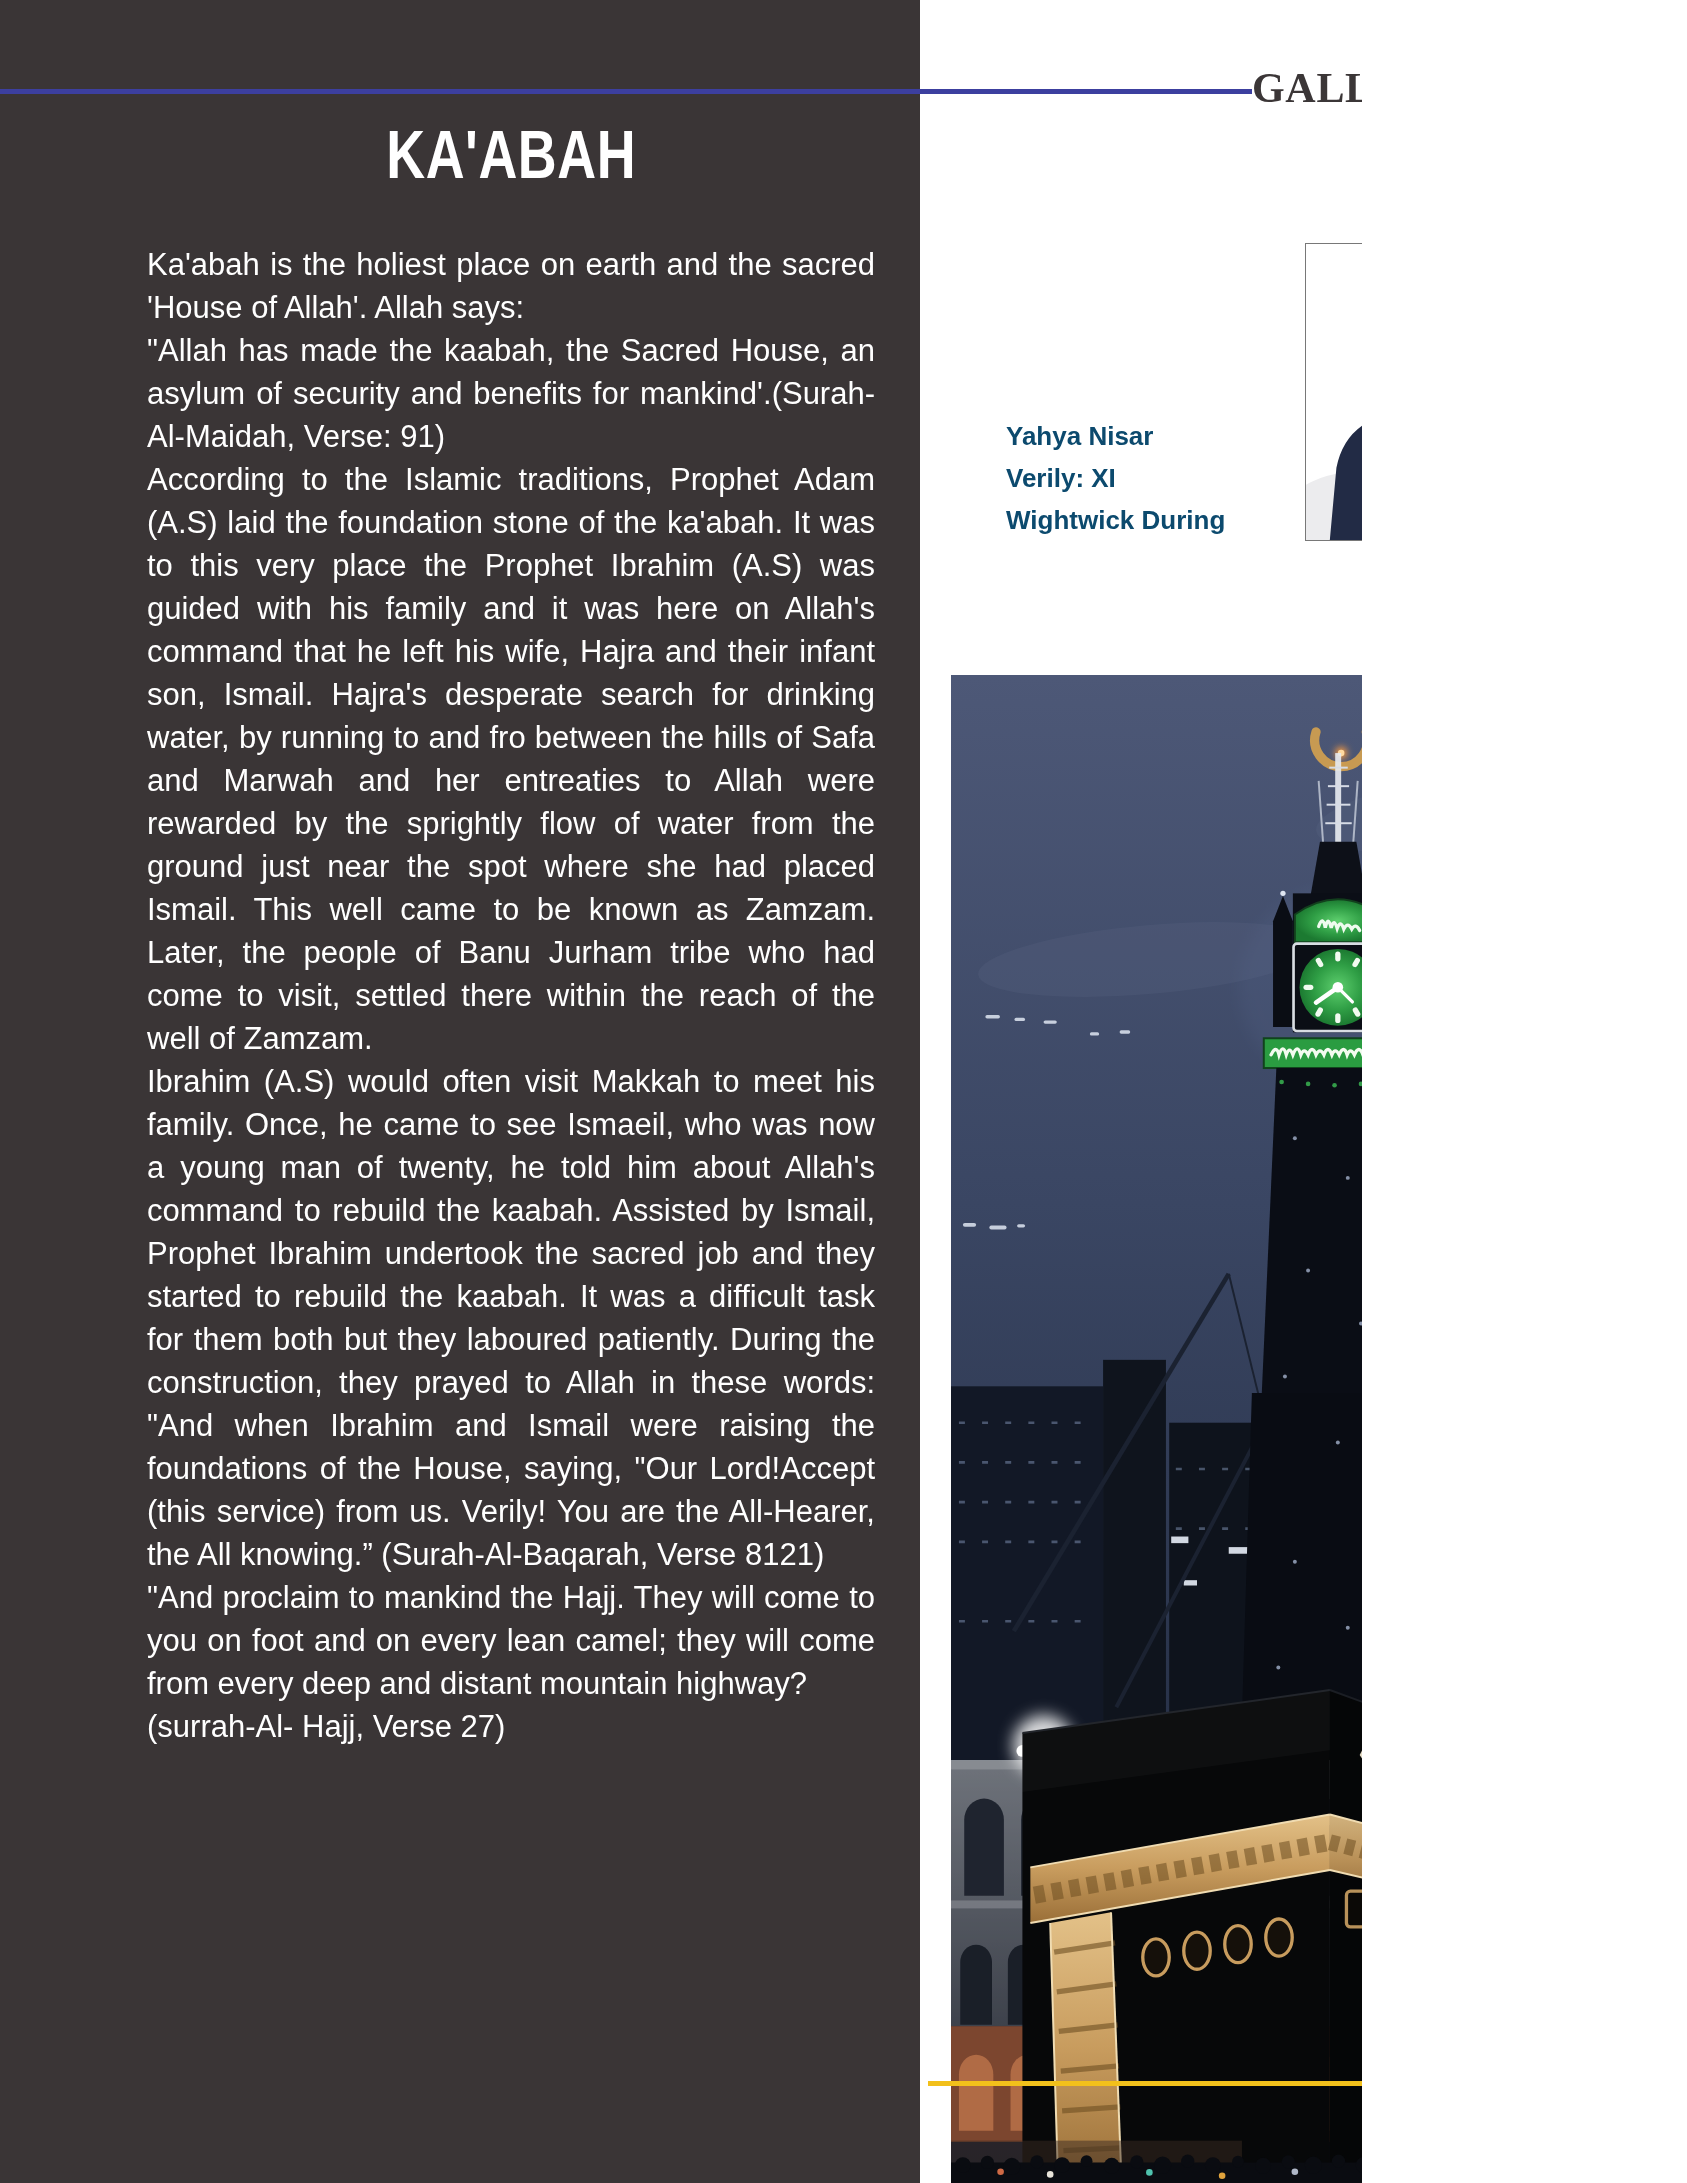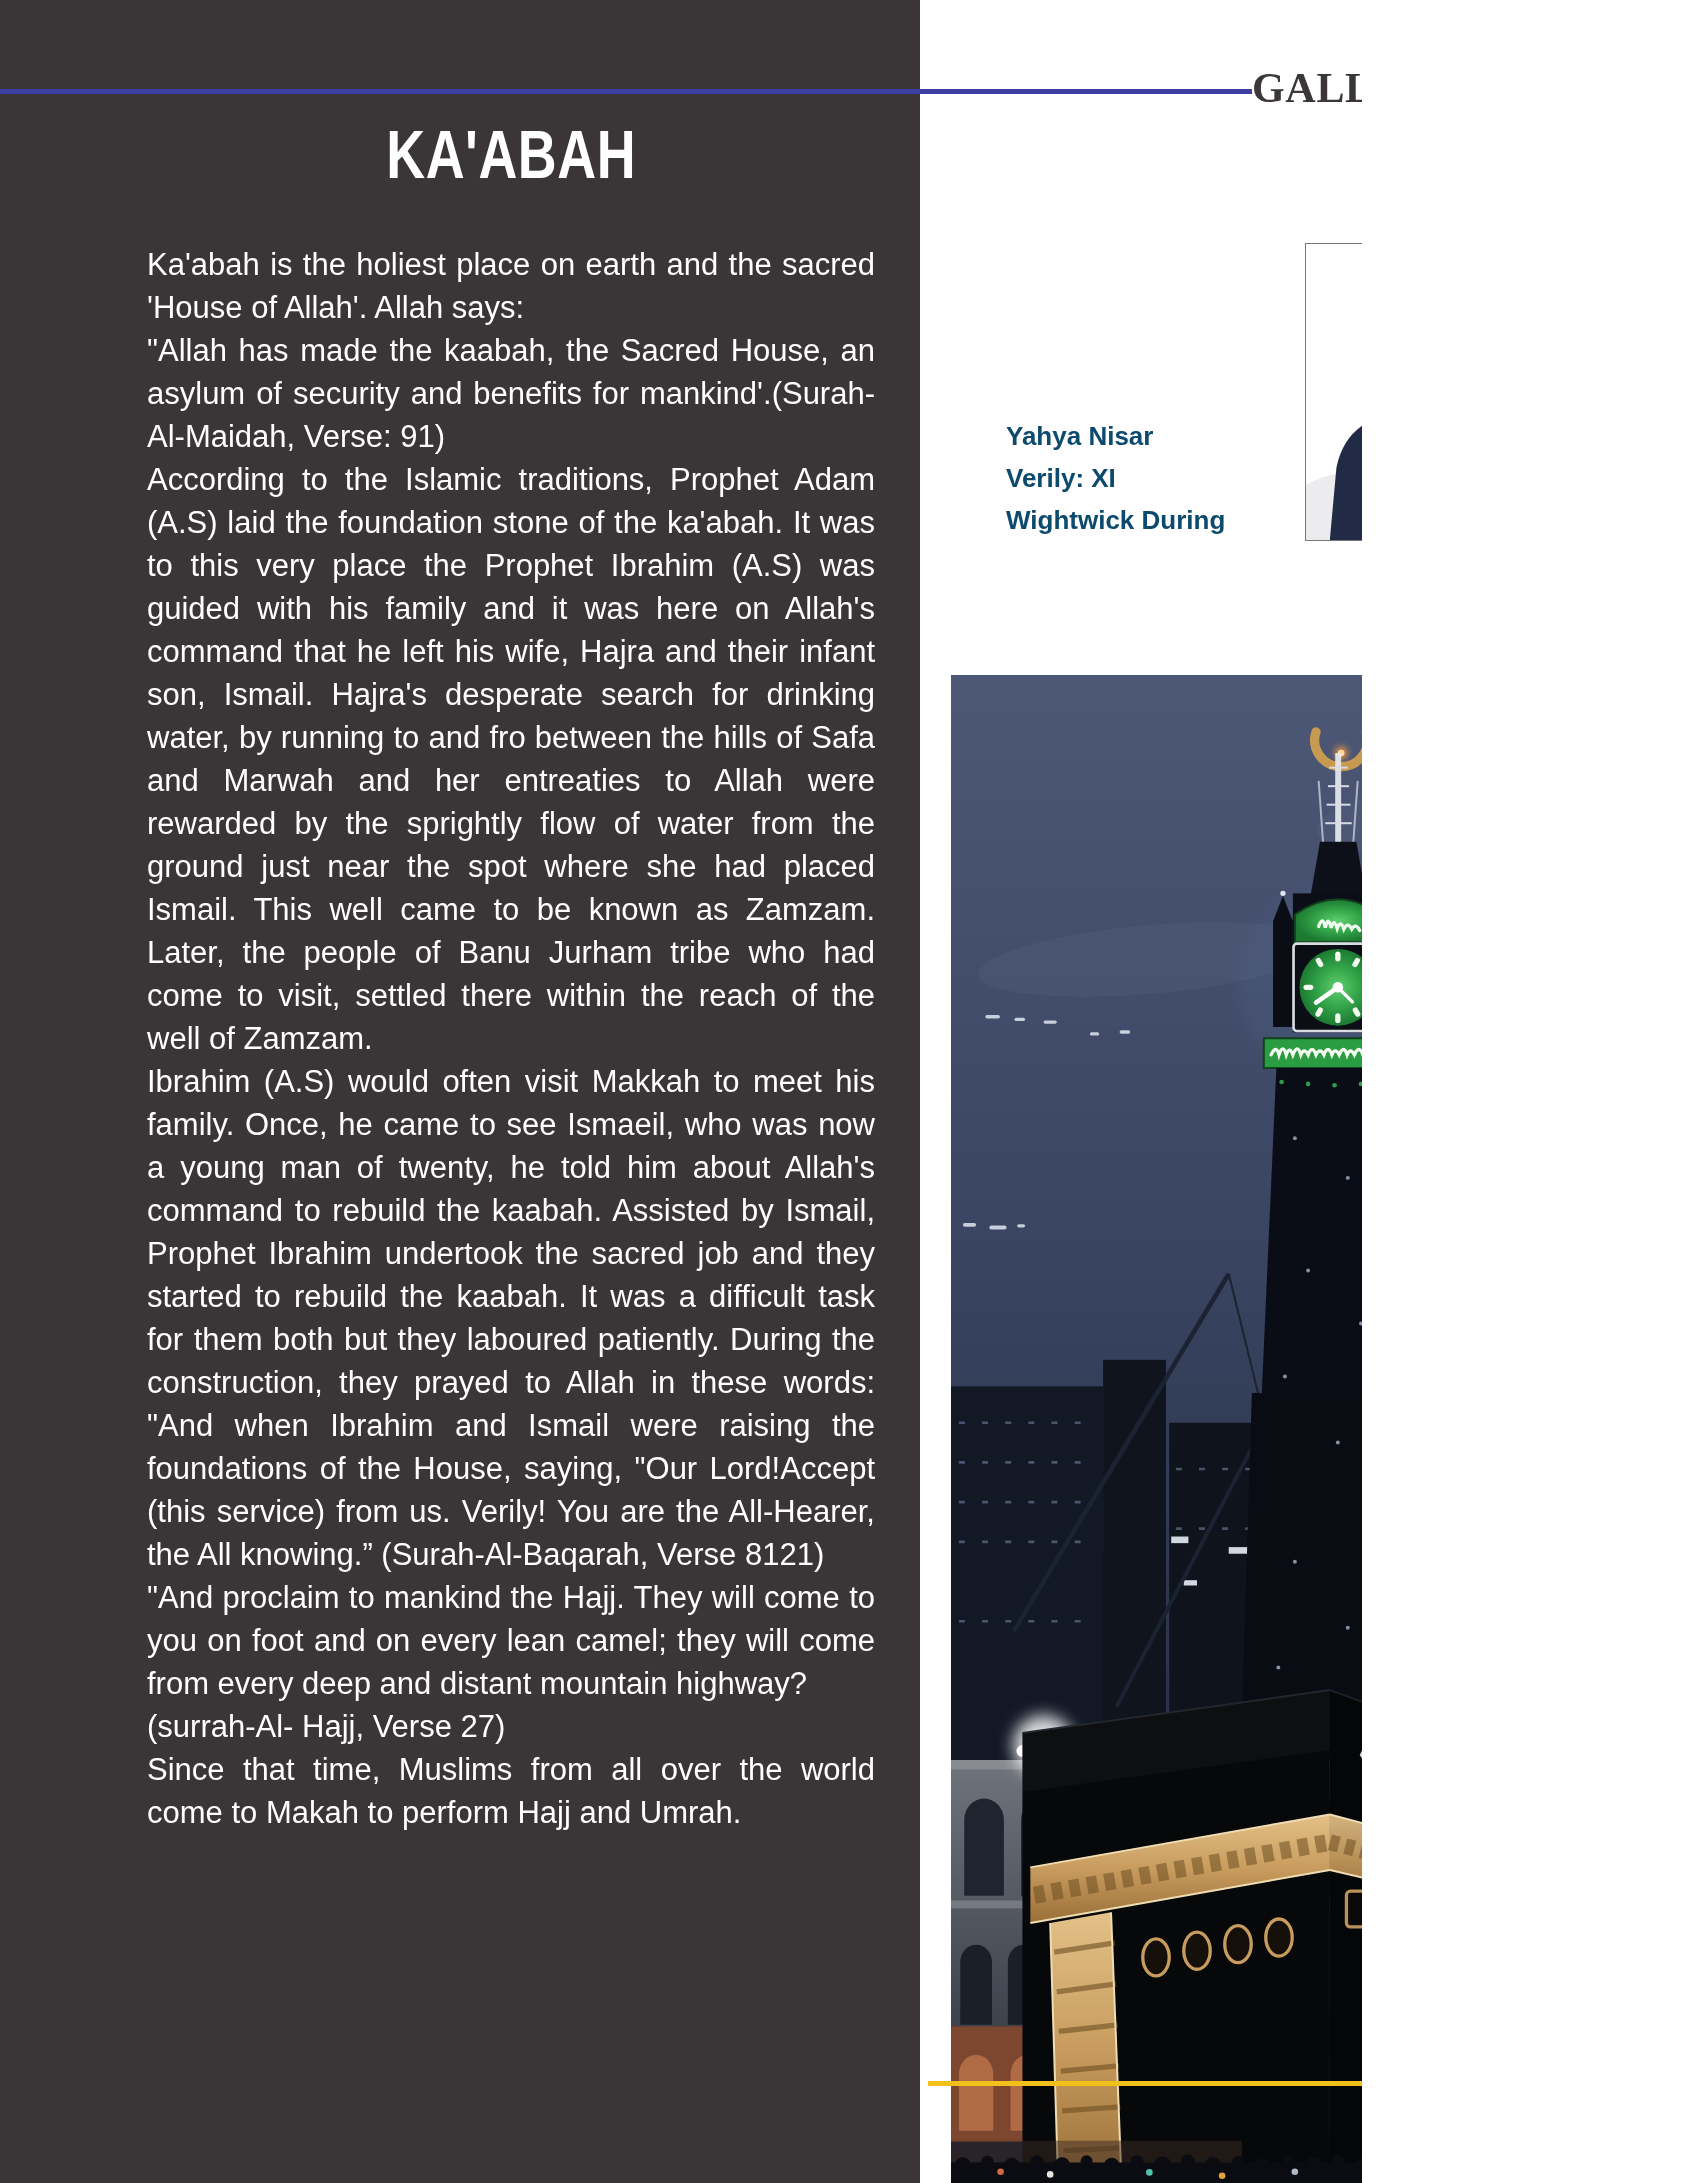--- a/index.html
+++ b/index.html
@@ -70,21 +70,20 @@
     <span>KA'ABAH</span>
   </div>
 
   <div class="body-text">
       <p>Ka'abah is the holiest place on earth and the sacred 'House of Allah'. Allah says:</p>
       <p>"Allah has made the kaabah, the Sacred House, an asylum of security and benefits for mankind'.(Surah-Al-Maidah, Verse: 91)</p>
       <p>According to the Islamic traditions, Prophet Adam (A.S) laid the foundation stone of the ka'abah. It was to this very place the Prophet Ibrahim (A.S) was guided with his family and it was here on Allah's command that he left his wife, Hajra and their infant son, Ismail. Hajra's desperate search for drinking water, by running to and fro between the hills of Safa and Marwah and her entreaties to Allah were rewarded by the sprightly flow of water from the ground just near the spot where she had placed Ismail. This well came to be known as Zamzam. Later, the people of Banu Jurham tribe who had come to visit, settled there within the reach of the well of Zamzam.</p>
       <p>Ibrahim (A.S) would often visit Makkah to meet his family. Once, he came to see Ismaeil, who was now a young man of twenty, he told him about Allah's command to rebuild the kaabah. Assisted by Ismail, Prophet Ibrahim undertook the sacred job and they started to rebuild the kaabah. It was a difficult task for them both but they laboured patiently. During the construction, they prayed to Allah in these words: "And when Ibrahim and Ismail were raising the foundations of the House, saying, "Our Lord!Accept (this service) from us. Verily! You are the All-Hearer, the All knowing.” (Surah-Al-Baqarah, Verse 8121)</p>
       <p>"And proclaim to mankind the Hajj. They will come to you on foot and on every lean camel; they will come from every deep and distant mountain highway?</p>
       <p>(surrah-Al- Hajj, Verse 27)</p>
-      <p>Since that time, Muslims from all over the world come to Makah to perform Hajj and Umrah.</p>
     </div>
 
   <div class="student-info">
     <div>Yahya Nisar</div>
     <div>Verily: XI</div>
     <div>Wightwick During</div>
   </div>
 
   <div class="student-photo">
     <svg viewBox="0 0 186 225">

